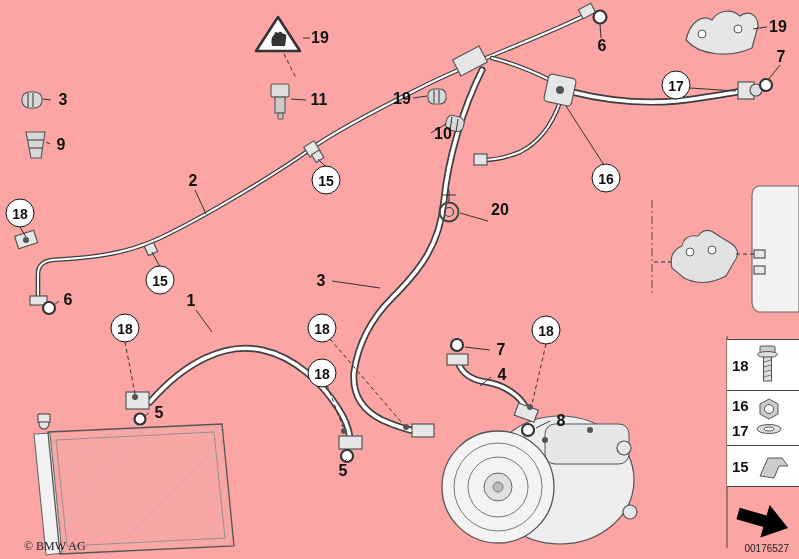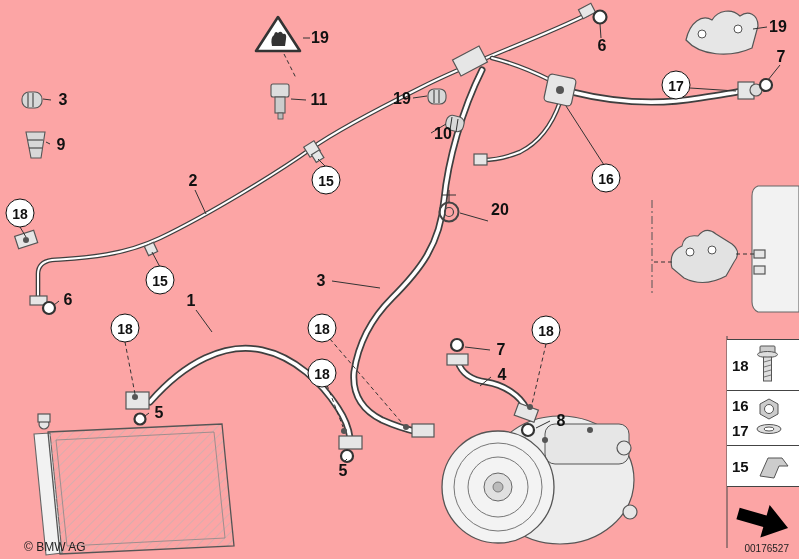--- a/index.html
+++ b/index.html
@@ -29,21 +29,21 @@
 
   
   .legend{position:absolute;left:727px;top:339px;width:72px;background:#fff;}
   .legend-box{border-top:1px solid #444;display:flex;align-items:center;gap:3px;
               padding:3px 1px 3px 5px;background:#fff;cursor:pointer;}
   .legend-box:last-of-type{border-bottom:1px solid #444;}
   .legend-num{font-weight:bold;font-size:15px;color:#111;}
   .nut-labels{display:flex;flex-direction:column;gap:8px;}
   .legend-arrow{position:absolute;left:733px;top:496px;cursor:pointer;}
 
-  .footer-left{position:absolute;left:24px;bottom:5px;font-size:12px;color:#222;}
+  .footer-left{position:absolute;left:24px;bottom:5px;font-size:12px;color:#222;font-family:Liberation Serif, serif;}
   .footer-right{position:absolute;right:10px;bottom:5px;font-size:10px;color:#222;}
 </style>
 </head>
 <body>
 
 <div class="stage">
 
   <svg id="diagram" width="799" height="559" viewBox="0 0 799 559">
     <defs>
       <pattern id="hatch" width="7" height="7" patternUnits="userSpaceOnUse" patternTransform="rotate(45)">

